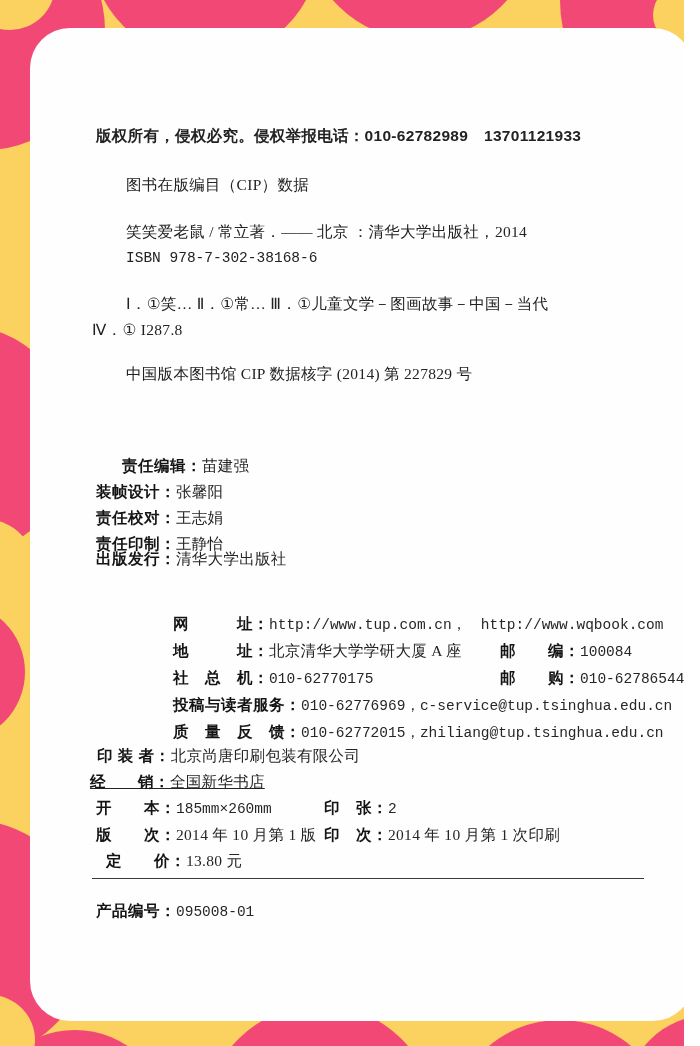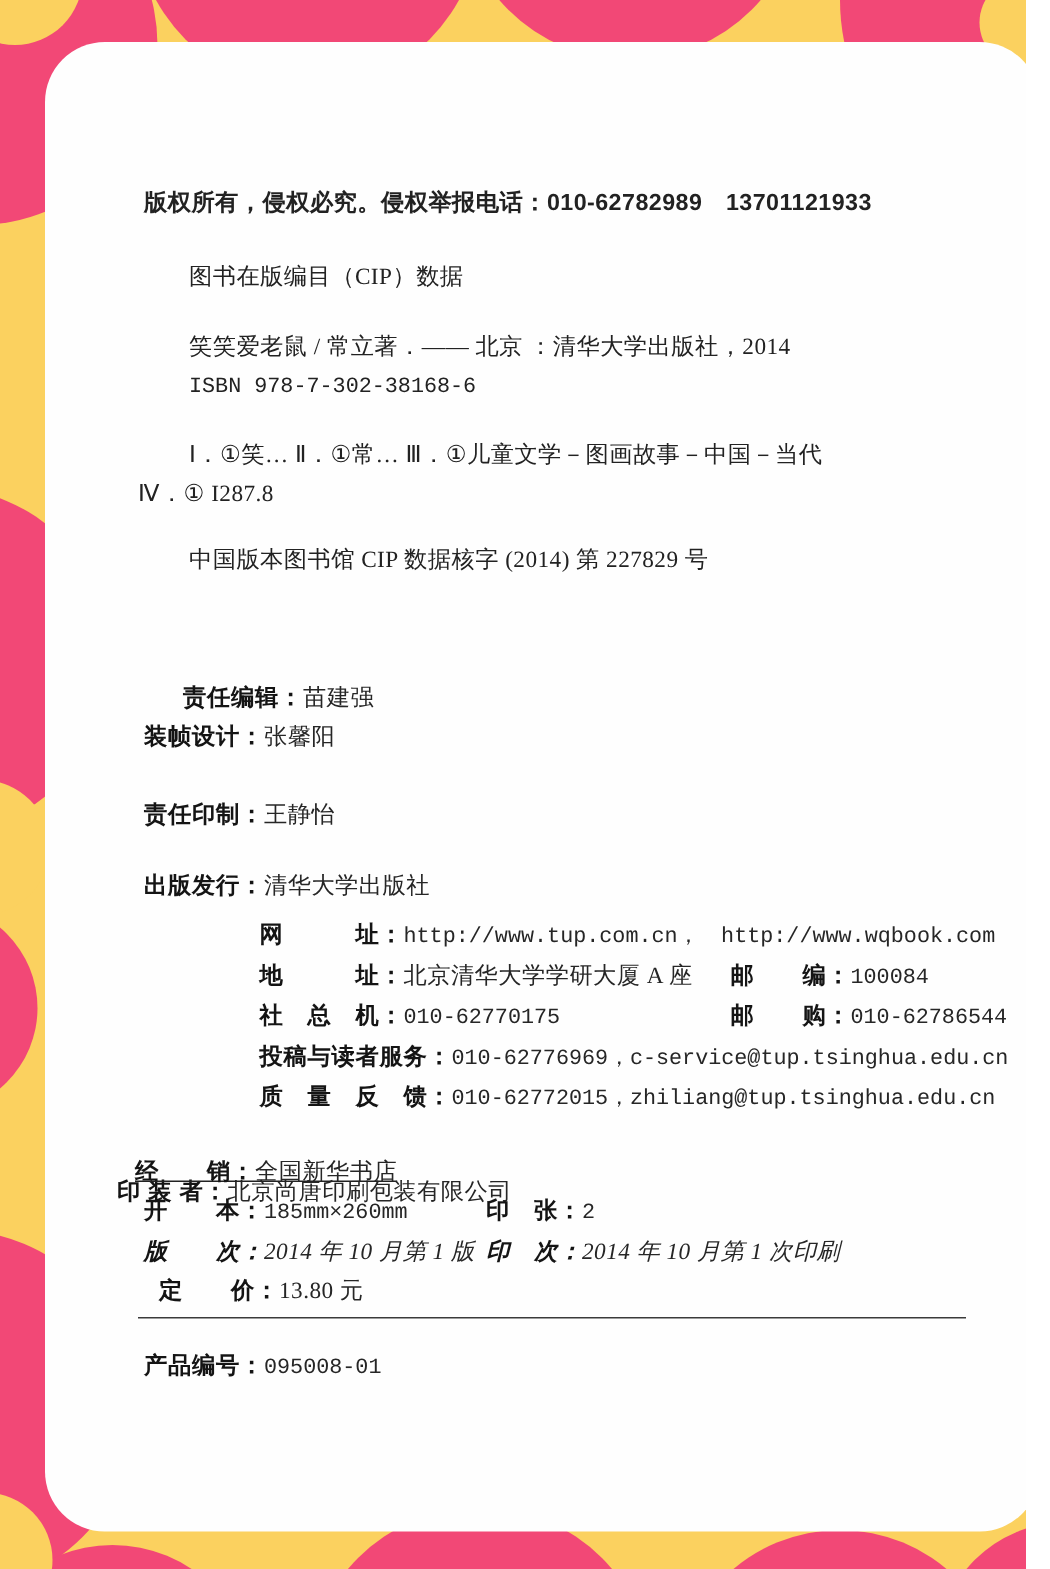--- a/index.html
+++ b/index.html
@@ -25,21 +25,21 @@
   }
   .lbl {
     font-family:"Liberation Sans", sans-serif; font-weight:bold;
     color:#141414; letter-spacing:0.5px;
   }
   .val { color:#262626; }
   .sans { font-family:"Liberation Sans", sans-serif; }
   .semibold { font-weight:600; }
   .mono { font-family:"Liberation Mono", monospace; font-size:14.5px; letter-spacing:0; }
   .col2 { position:absolute; top:0; }
-  .col2.pub { left:314px; }
+  .col2.pub { left:327px; }
   .col2.prod { left:228px; }
 
   .divider {
     position:absolute; left:62px; top:850px; width:552px; height:0;
     border-top:1.5px solid #3a3a3a;
   }
 </style>
 </head>
 <body>
 
@@ -78,25 +78,28 @@
     <div class="ln" style="left:62px; top:291px;">Ⅳ．① I287.8</div>
 
     <div class="ln" style="left:96px; top:335px;">中国版本图书馆 CIP 数据核字 (2014) 第 227829 号</div>
 
     <div class="ln" style="left:66px; top:427px;margin-left:26px;">
       <span class="lbl">责任编辑：</span><span class="val">苗建强</span>
     </div>
     <div class="ln" style="left:66px; top:453px;">
       <span class="lbl">装帧设计：</span><span class="val">张馨阳</span>
     </div>
+    <div class="ln" style="left:66px; top:479px;">
+      <span class="lbl">责任校对：</span><span class="val">王志娟</span>
+    </div>
     <div class="ln" style="left:66px; top:505px;">
       <span class="lbl">责任印制：</span><span class="val">王静怡</span>
     </div>
 
-    <div class="ln" style="left:66px; top:552px;">
+    <div class="ln" style="left:66px; top:520px;">
       <span class="lbl">出版发行：</span><span class="val">清华大学出版社</span>
     </div>
 
     <div class="ln" style="left:143px; top:585px;">
       <span class="lbl">网　　　址：</span><span class="val mono">http://www.tup.com.cn，　http://www.wqbook.com</span>
     </div>
     <div class="ln" style="left:143px; top:612px;">
       <span class="lbl">地　　　址：</span><span class="val">北京清华大学学研大厦 A 座</span>
       <span class="col2 pub">
         <span class="lbl">邮　　编：</span><span class="val mono">100084</span>
@@ -108,33 +111,33 @@
         <span class="lbl">邮　　购：</span><span class="val mono">010-62786544</span>
       </span>
     </div>
     <div class="ln" style="left:143px; top:666px;">
       <span class="lbl">投稿与读者服务：</span><span class="val mono">010-62776969，c-service@tup.tsinghua.edu.cn</span>
     </div>
     <div class="ln" style="left:143px; top:693px;">
       <span class="lbl">质　量　反　馈：</span><span class="val mono">010-62772015，zhiliang@tup.tsinghua.edu.cn</span>
     </div>
 
-    <div class="ln" style="left:48px; top:717px;margin-top:39px;">
+    <div class="ln" style="left:67px; top:717px;">
       <span class="lbl">印 装 者：</span><span class="val">北京尚唐印刷包装有限公司</span>
     </div>
     <div class="ln" style="left:60px; top:743px;text-decoration:underline;">
       <span class="lbl">经　　销：</span><span class="val">全国新华书店</span>
     </div>
     <div class="ln" style="left:66px; top:769px;">
       <span class="lbl">开　　本：</span><span class="val mono">185mm×260mm</span>
       <span class="col2 prod">
         <span class="lbl">印　张：</span><span class="val mono">2</span>
       </span>
     </div>
-    <div class="ln" style="left:66px; top:796px;font-style:italic;">
+    <div class="ln" style="left:66px; top:796px;">
       <span class="lbl">版　　次：</span><span class="val">2014 年 10 月第 1 版</span>
       <span class="col2 prod">
         <span class="lbl">印　次：</span><span class="val">2014 年 10 月第 1 次印刷</span>
       </span>
     </div>
     <div class="ln" style="left:76px; top:822px;">
       <span class="lbl">定　　价：</span><span class="val">13.80 元</span>
     </div>
 
     <div class="divider"></div>

